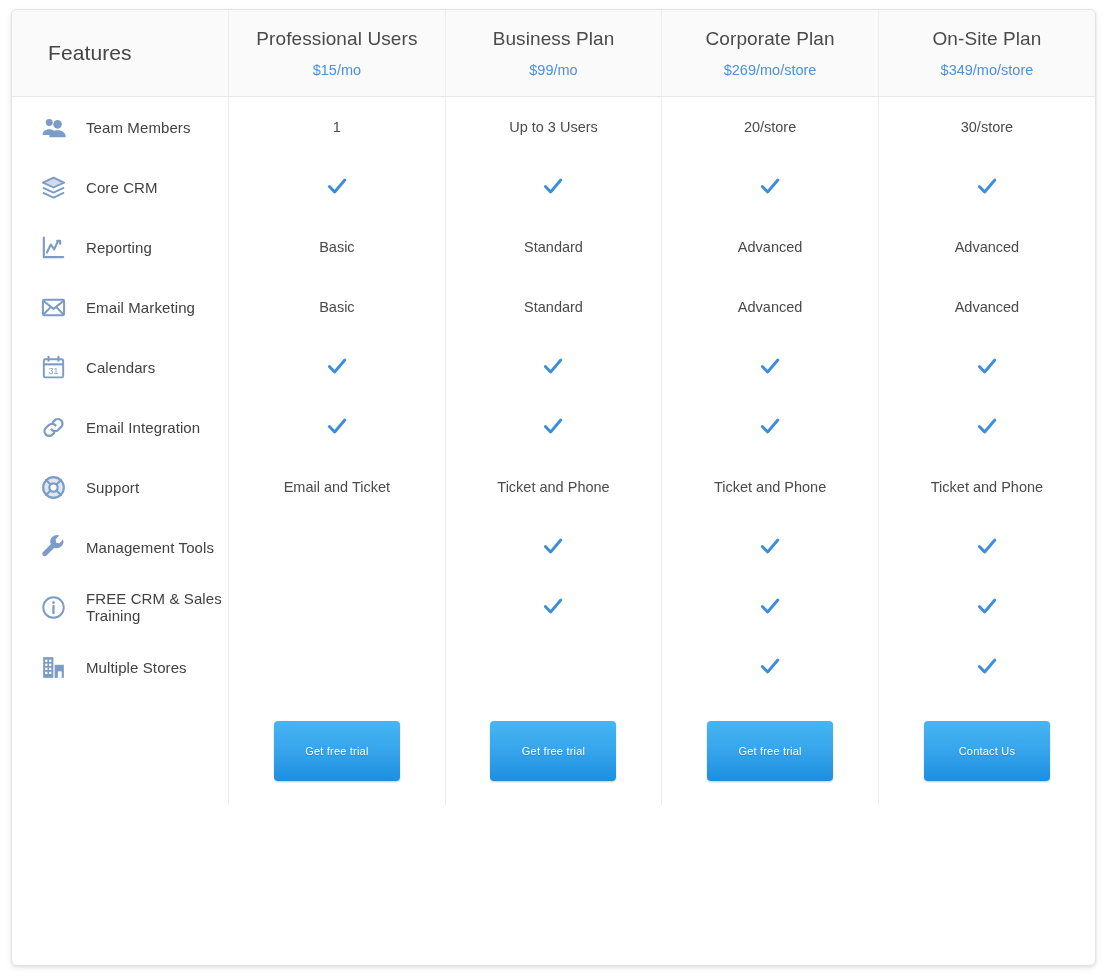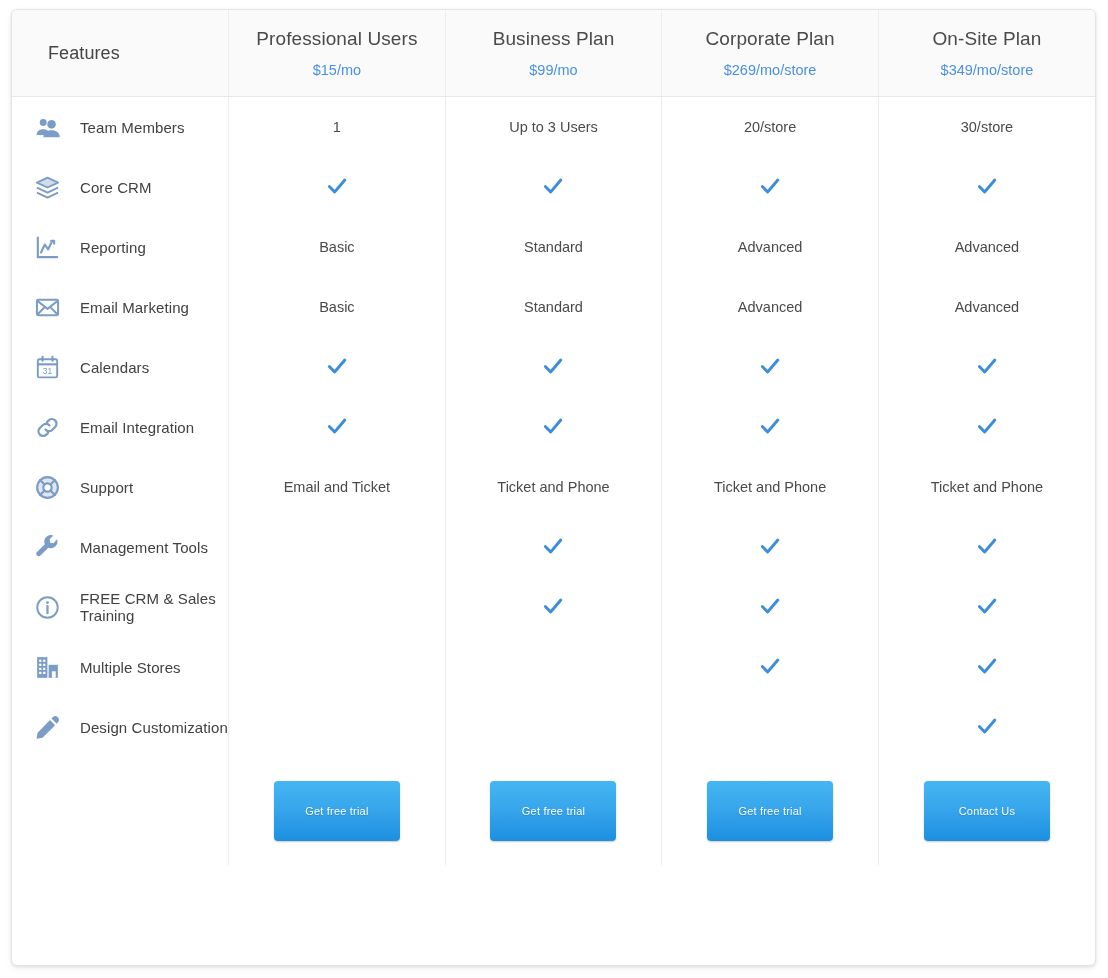--- a/index.html
+++ b/index.html
@@ -43,21 +43,21 @@
     vertical-align: middle;
     font-weight: normal;
     padding: 0;
   }
   thead th.features-head {
     border-left: none;
     text-align: left;
     padding-left: 36px;
   }
   .features-title {
-    font-size: 18px;
+    font-size: 21px;
     color: #454545;
     letter-spacing: 0.1px;
   }
   .plan-name {
     display: block;
     font-size: 19px;
     color: #4a4a4a;
     line-height: 25px;
     letter-spacing: 0.1px;
   }
@@ -75,21 +75,21 @@
     height: 60px;
     text-align: center;
     vertical-align: middle;
     font-size: 14.5px;
     color: #4a4a4a;
     padding: 0;
   }
   tbody td.feature-cell {
     border-left: none;
     text-align: left;
-    padding-left: 22px;
+    padding-left: 28px;
   }
 
   .feature-row {
     display: flex;
     align-items: center;
     gap: 16px;
   }
   .feature-icon {
     width: 30px;
     height: 30px;
@@ -384,39 +384,20 @@
           </td>
           <td></td>
           <td></td>
           <td><span class="check"><svg width="22" height="20" viewBox="0 0 24 22" fill="none" stroke="currentColor" stroke-width="3.2" stroke-linecap="round" stroke-linejoin="round">
     <path d="M3.6 11.6 9.4 17.6 20.6 4.4"></path>
   </svg></span></td>
           <td><span class="check"><svg width="22" height="20" viewBox="0 0 24 22" fill="none" stroke="currentColor" stroke-width="3.2" stroke-linecap="round" stroke-linejoin="round">
     <path d="M3.6 11.6 9.4 17.6 20.6 4.4"></path>
   </svg></span></td>
         </tr>
-        <tr>
-          <td class="feature-cell">
-            <div class="feature-row">
-              <span class="feature-icon">
-                <svg width="27" height="27" viewBox="0 0 24 24" fill="currentColor">
-    <path d="M16.9 2.6a3.3 3.3 0 0 1 4.6 4.6l-1.4 1.4-4.6-4.6z"></path>
-    <path d="M14.2 5.3 18.8 9.9 7.6 21.1l-5.4.9 1-5.4z"></path>
-  </svg>
-              </span>
-              <span class="feature-label">Design Customization</span>
-            </div>
-          </td>
-          <td></td>
-          <td></td>
-          <td></td>
-          <td><span class="check"><svg width="22" height="20" viewBox="0 0 24 22" fill="none" stroke="currentColor" stroke-width="3.2" stroke-linecap="round" stroke-linejoin="round">
-    <path d="M3.6 11.6 9.4 17.6 20.6 4.4"></path>
-  </svg></span></td>
-        </tr>
         <tr class="cta-row">
           <td class="feature-cell"></td>
           <td><button class="cta-btn">Get free trial</button></td>
           <td><button class="cta-btn">Get free trial</button></td>
           <td><button class="cta-btn">Get free trial</button></td>
           <td><button class="cta-btn">Contact Us</button></td>
         </tr>
       </tbody>
   </table>
 </div>

